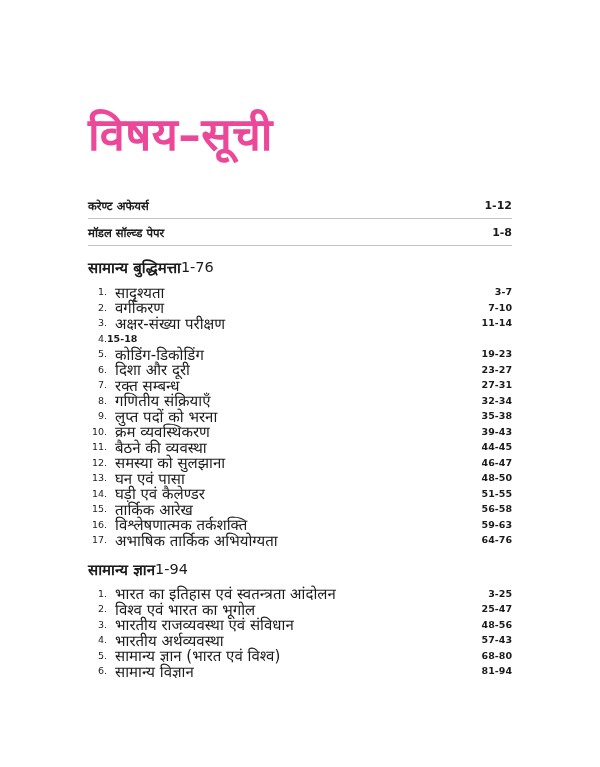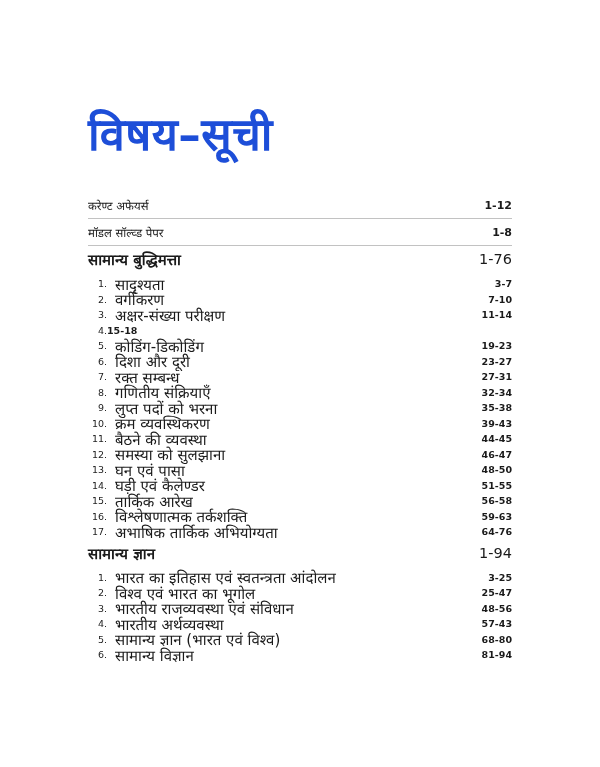--- a/index.html
+++ b/index.html
@@ -20,49 +20,49 @@
     position: absolute;
     left: 88px;
     top: 0;
     width: 424px;
   }
   .toc-title {
     margin: 100px 0 0 0;
     font-size: 45px;
     font-weight: 700;
     line-height: 70px;
-    color: #1d4ed8;
+    color: #ec4899;
     letter-spacing: 0.5px;
   }
   .front-rows {
     margin-top: 22px;
   }
   .front-row {
     display: flex;
     align-items: center;
     justify-content: space-between;
     height: 26px;
     border-bottom: 1px solid #c2c2c2;
   }
   .front-row .row-label {
     font-size: 11.5px;
-    font-weight: 400;
+    font-weight: 700;
   }
   .front-row .row-pages {
     font-size: 11px;
     font-weight: 700;
   }
   .section {
     margin-top: 0;
   }
   .sec-header {
     display: flex;
     align-items: center;
-    justify-content: space-between;
-    margin-top: 1px;
+    justify-content: flex-start;
+    margin-top: 9px;
     height: 24px;
   }
   .sec-title {
     font-size: 15px;
     font-weight: 700;
   }
   .sec-pages {
     font-size: 14.5px;
     font-weight: 400;
   }

